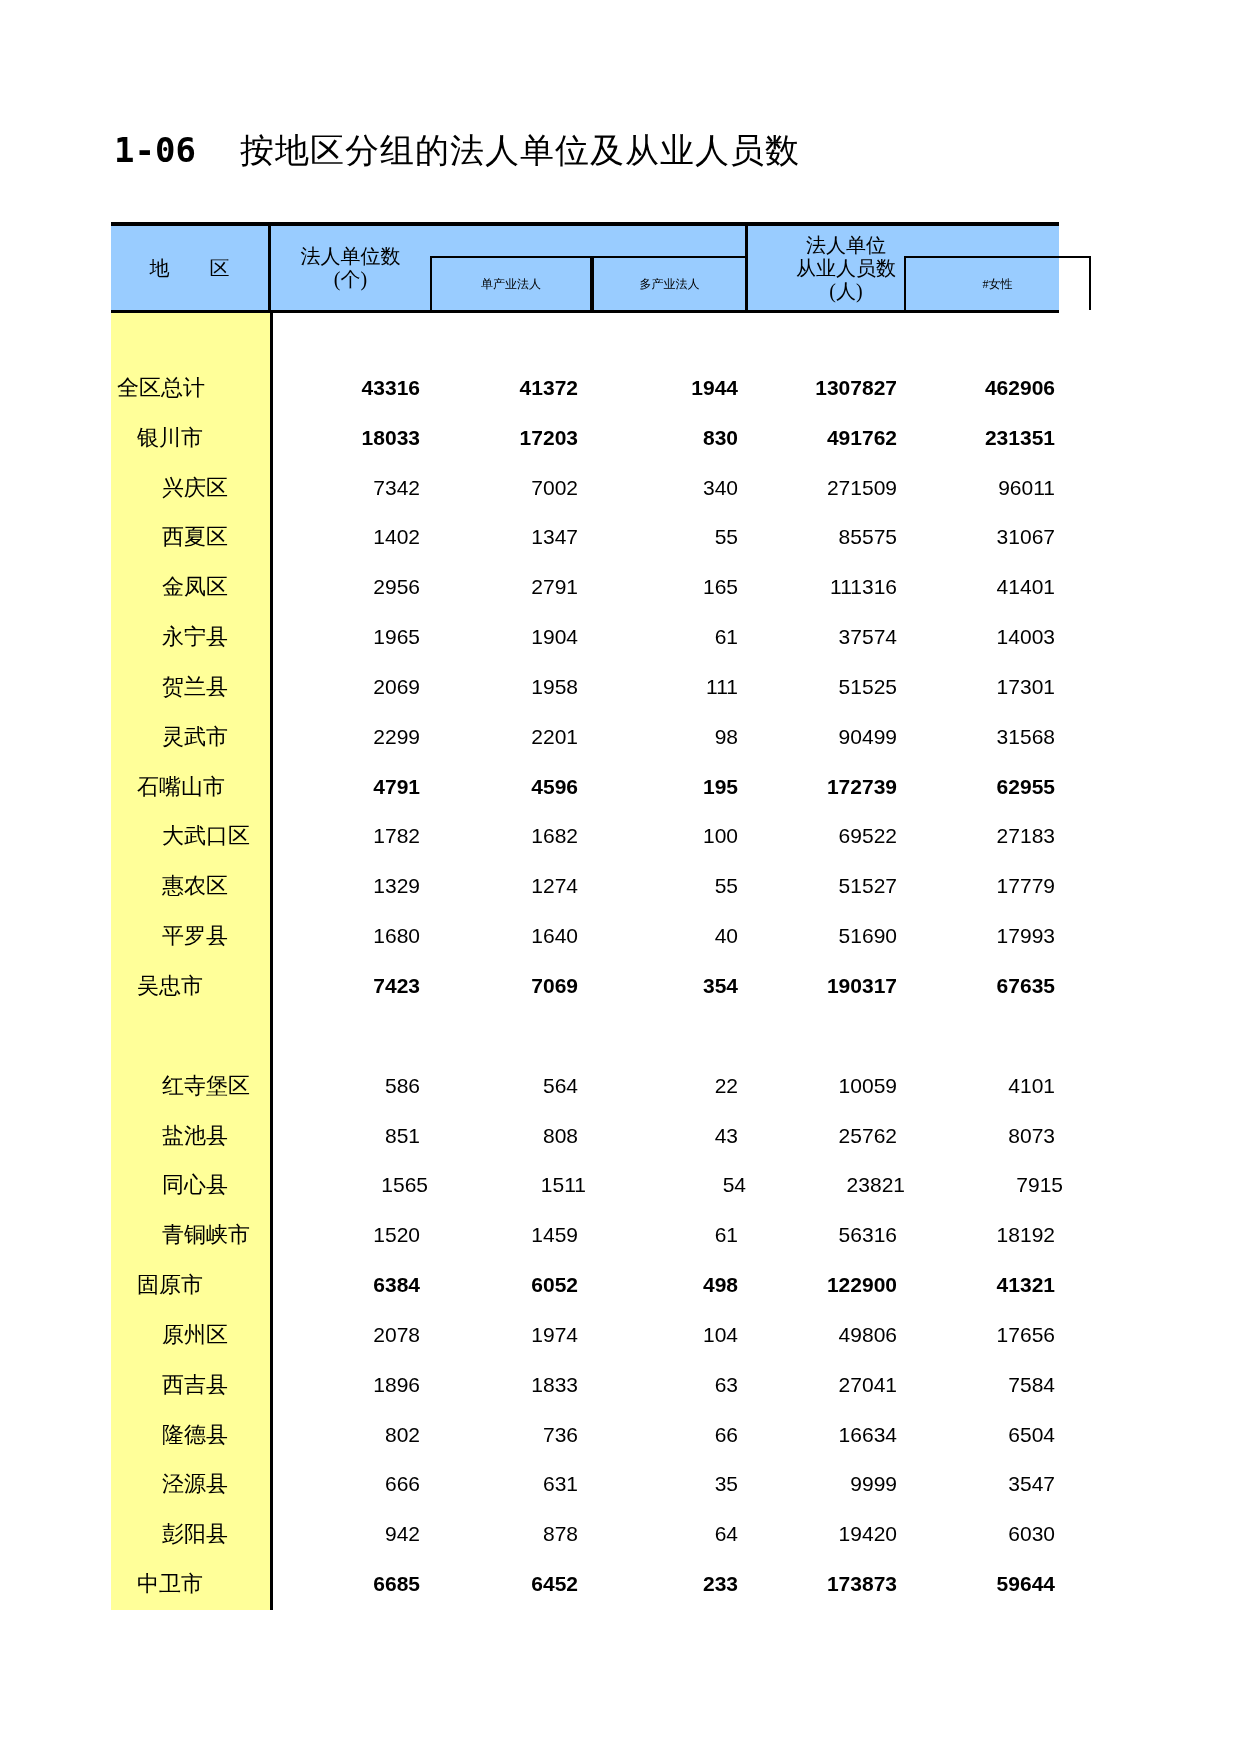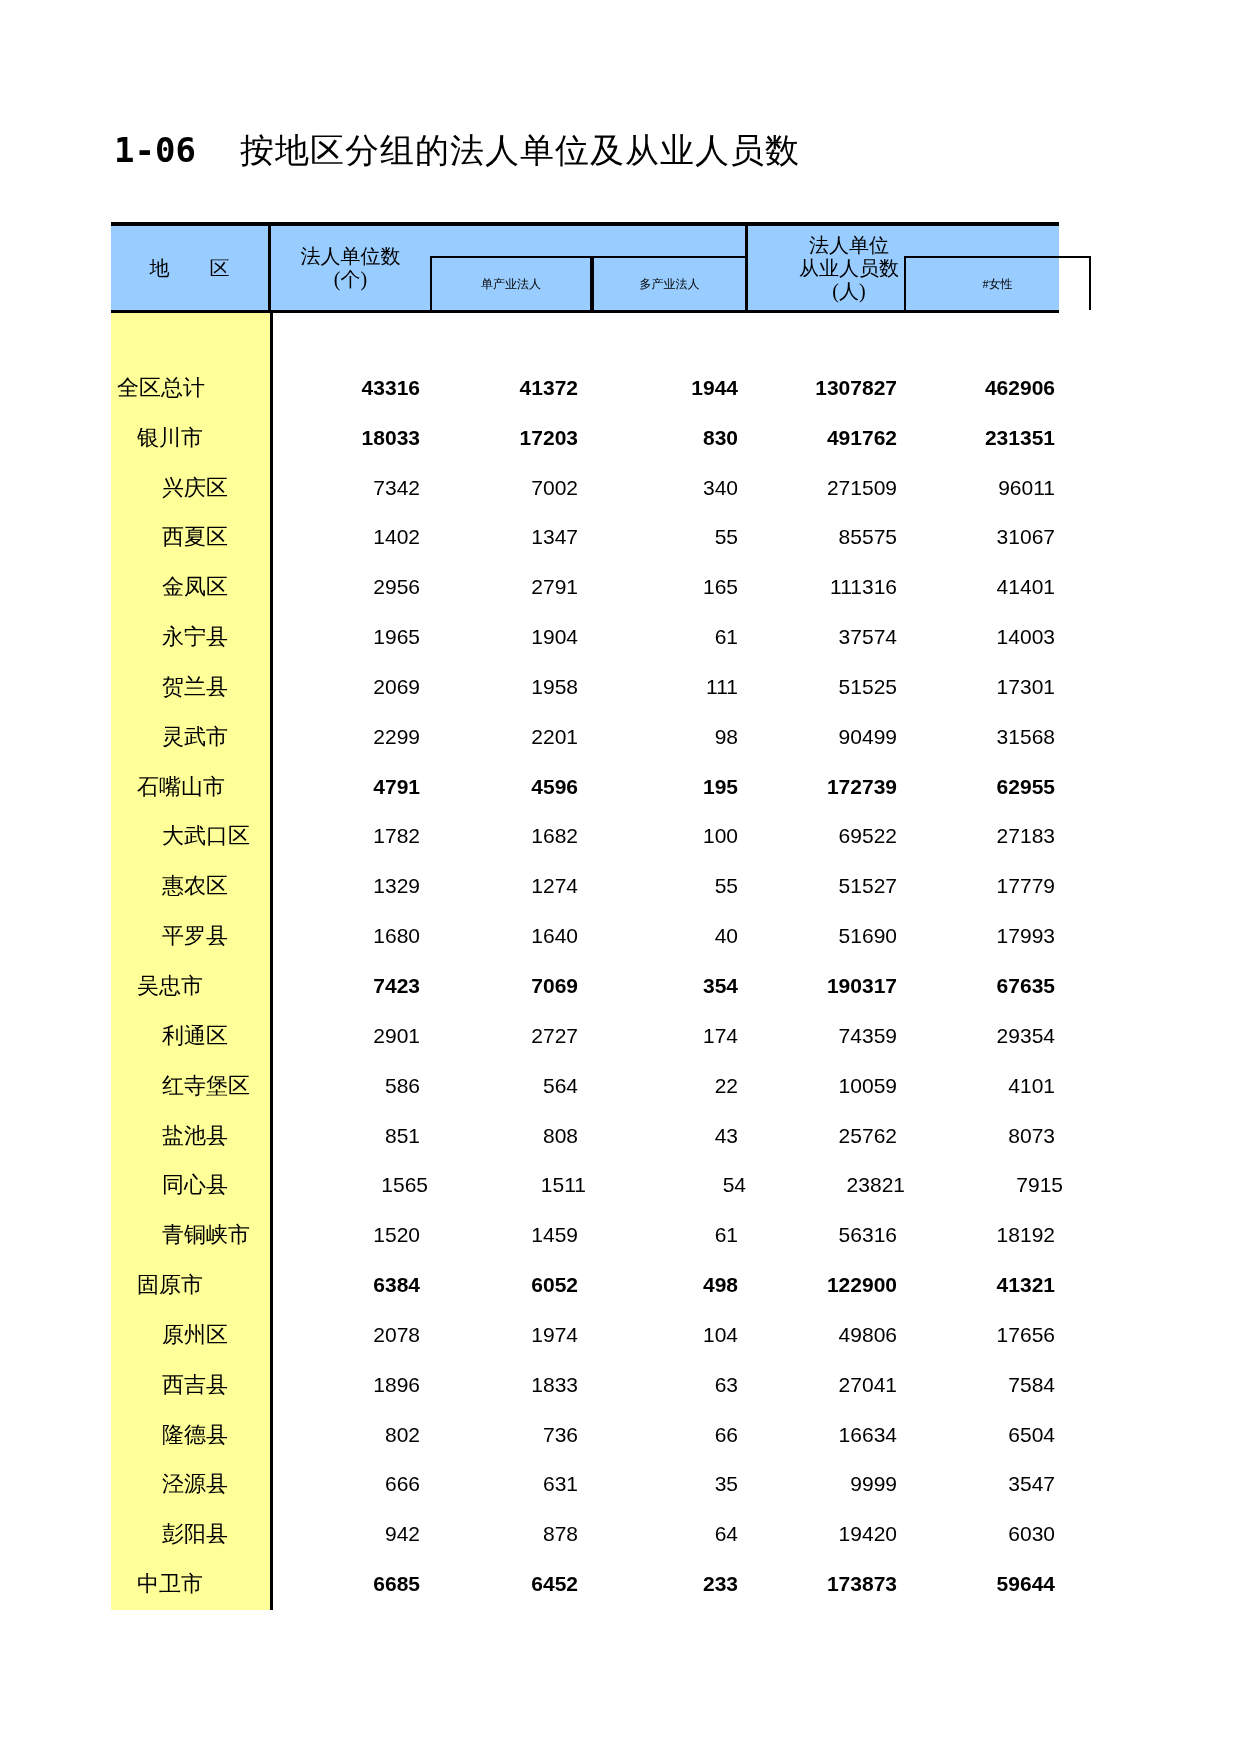--- a/index.html
+++ b/index.html
@@ -39,21 +39,21 @@
   .vline.v2{left:634px;}
   .hcell{
     position:absolute;top:0;bottom:0;
     display:flex;align-items:center;justify-content:center;
     text-align:center;
     font-size:20px;line-height:23px;color:#000;
     white-space:pre-line;
   }
   .hcell.region{left:0;width:157px;}
   .hcell.units{left:160px;width:159px;}
-  .hcell.employees{left:660px;width:156px;}
+  .hcell.employees{left:637px;width:156px;padding-left:20px;}
   .subbox{
     position:absolute;top:30px;bottom:0;
     box-sizing:border-box;
     display:flex;align-items:center;justify-content:center;
     border-top:2px solid #000;border-left:2px solid #000;
     font-size:12px;color:#000;text-align:center;
     white-space:nowrap;
   }
   .subbox.single{left:319px;width:162px;border-right:2px solid #000;}
   .subbox.multi{left:481px;width:153px;}
@@ -233,28 +233,20 @@
 
     <div class="trow boldrow" style="top: 598.08px;">
       <span class="rlabel indent1">吴忠市</span>
       <span class="num c0">7423</span>
       <span class="num c1">7069</span>
       <span class="num c2">354</span>
       <span class="num c3">190317</span>
       <span class="num c4">67635</span>
     </div>
 
-    <div class="trow" style="top: 647.92px;">
-      <span class="rlabel indent2">利通区</span>
-      <span class="num c0">2901</span>
-      <span class="num c1">2727</span>
-      <span class="num c2">174</span>
-      <span class="num c3">74359</span>
-      <span class="num c4">29354</span>
-    </div>
 
     <div class="trow" style="top: 697.76px;">
       <span class="rlabel indent2">红寺堡区</span>
       <span class="num c0">586</span>
       <span class="num c1">564</span>
       <span class="num c2">22</span>
       <span class="num c3">10059</span>
       <span class="num c4">4101</span>
     </div>
 

